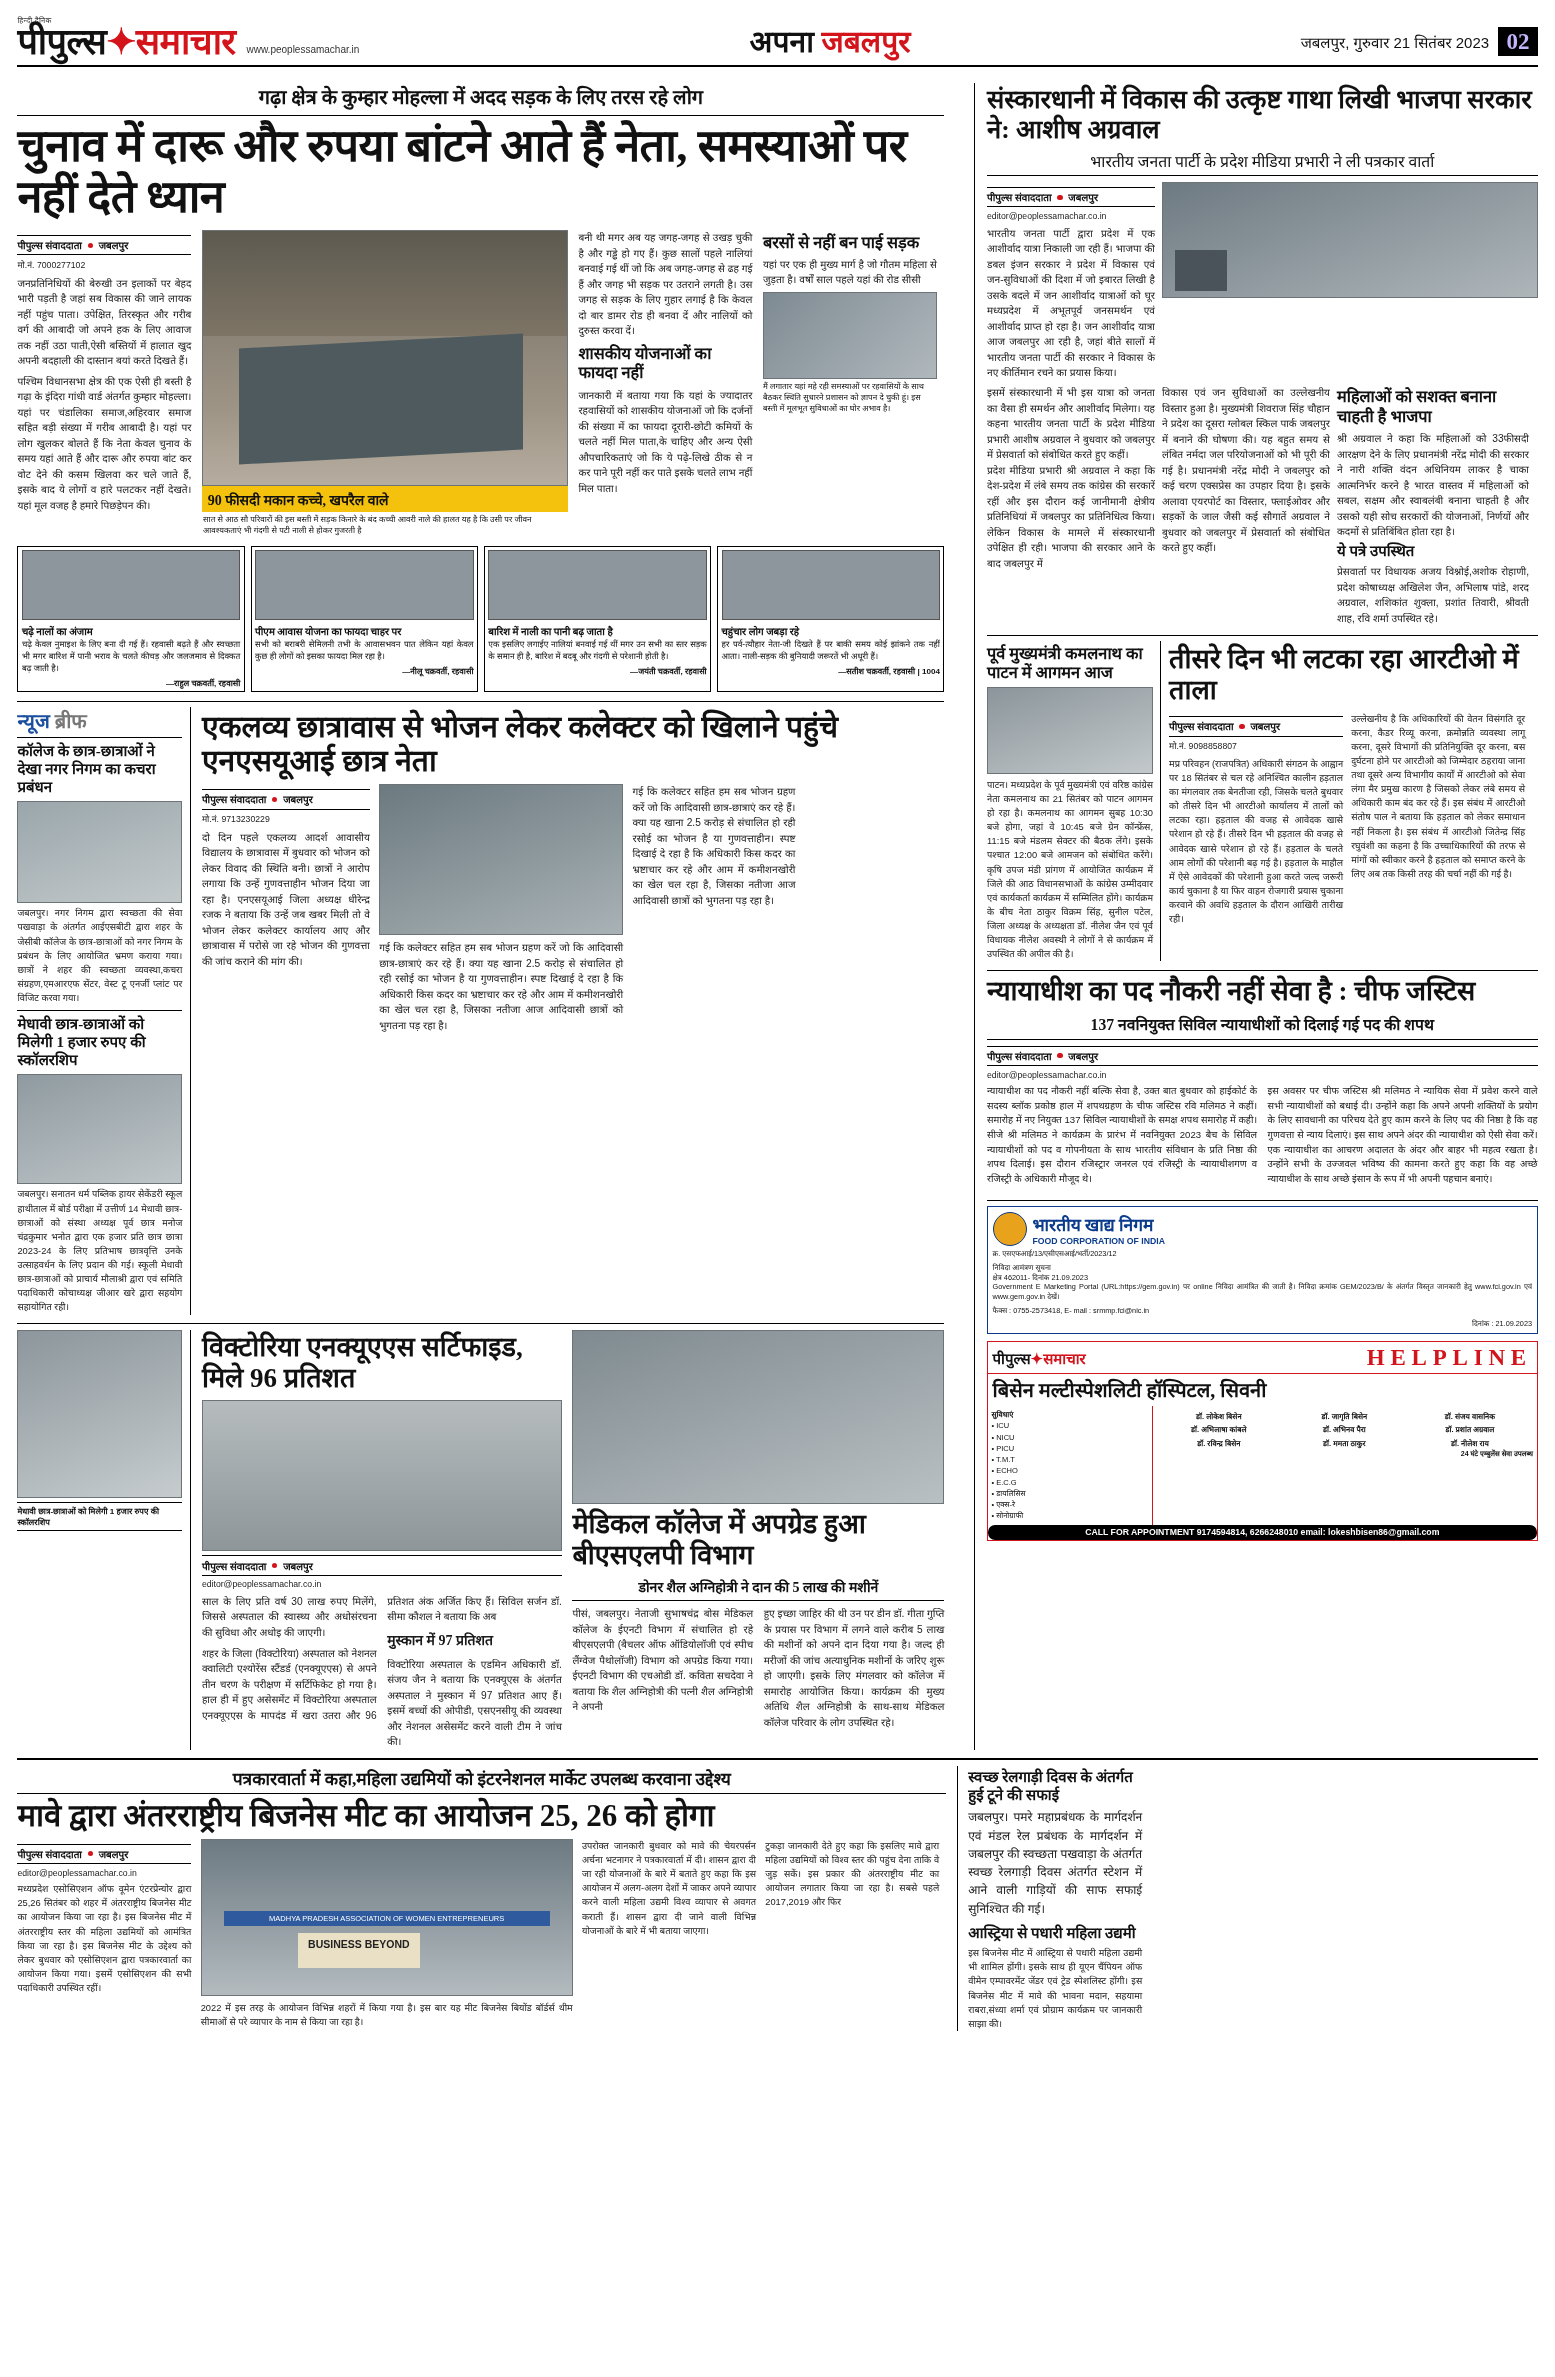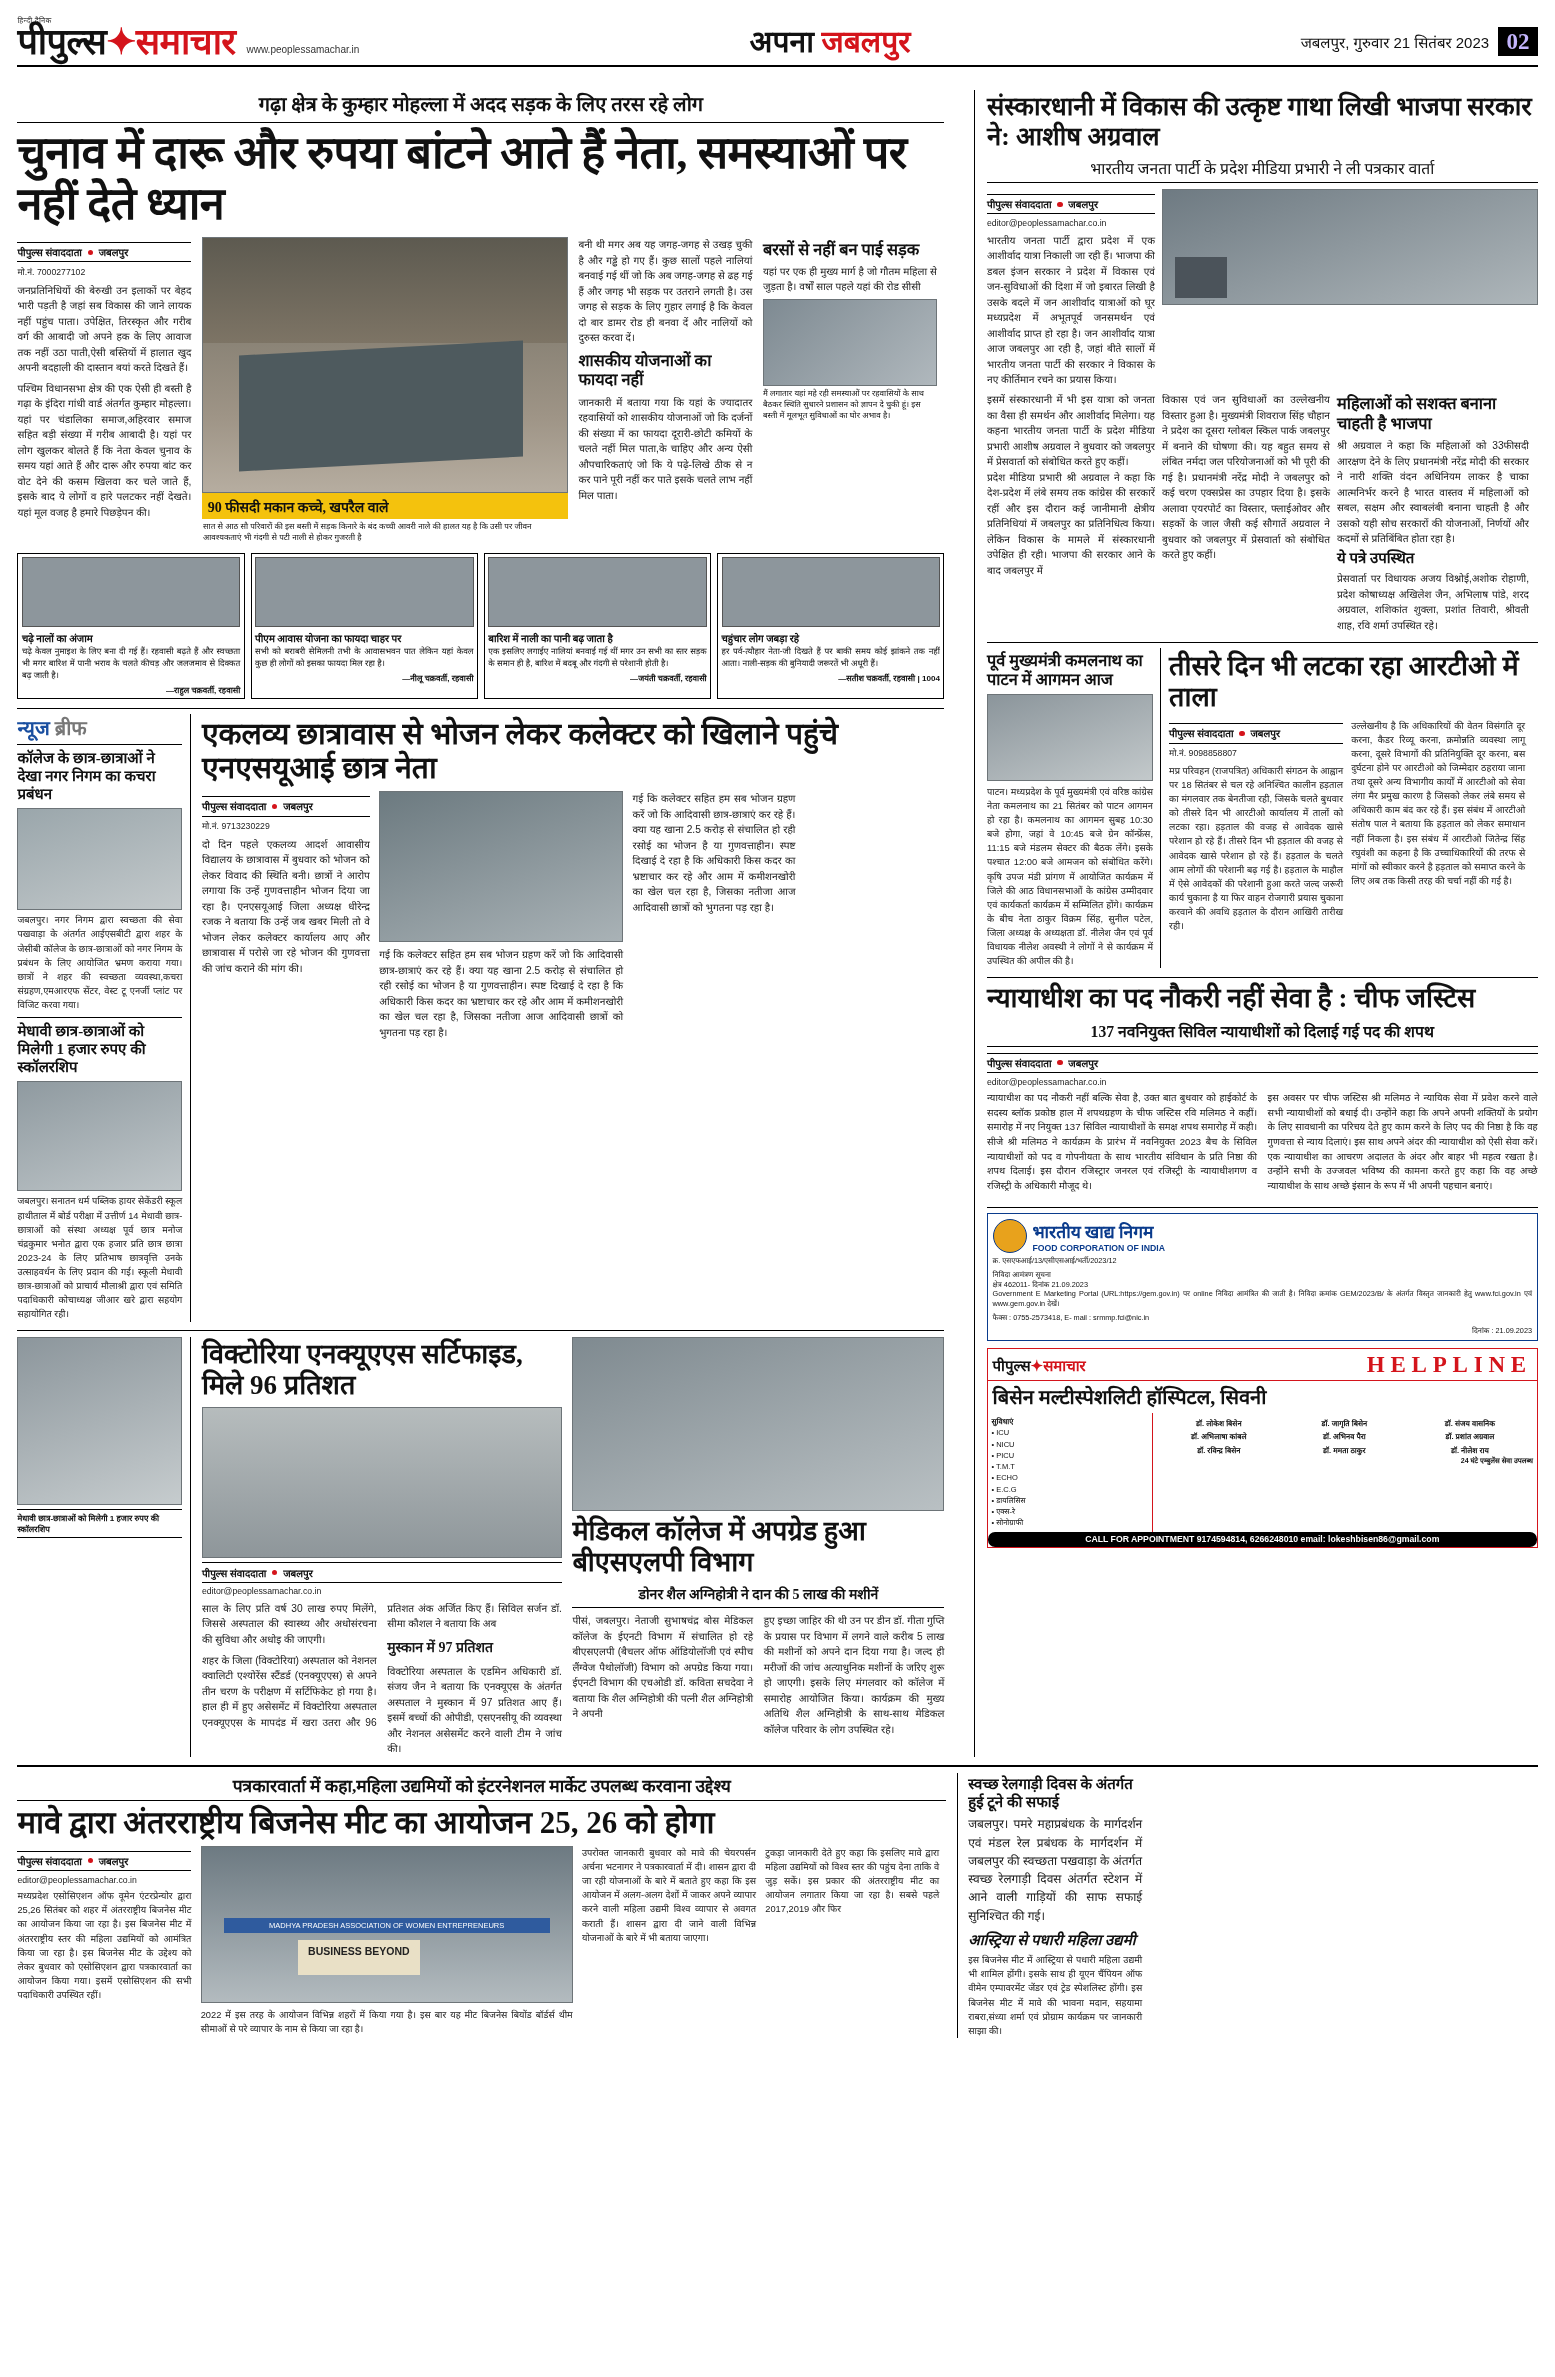--- a/index.html
+++ b/index.html
@@ -48,21 +48,21 @@
   }
   .center-title .red { color:#d4141b; }
   .mast-right { display:flex; align-items:center; gap:9.3px; padding-bottom:3.5px; }
   .date-line { font-size:15px; color:#111; }
   .pageno {
     background:#000; color:#c4b5fd; font-size:23px; font-weight:bold;
     padding: 1.2px 8.1px; font-family:"Liberation Serif", serif;
   }
 
   
-  .cols { display:flex; gap:30px; margin-top:23px; }
+  .cols { display:flex; gap:30px; margin-top:16px; }
   .col-left { width: 929px; }
   .col-right { width: 581px; }
 
   
   .kicker {
     font-family:"Liberation Serif", serif;
     font-weight:bold;
     font-size:20px;
     text-align:center;
     border-bottom:1.7px solid #000;
@@ -546,21 +546,21 @@
             <div class="body-text" style="font-size:9.3px;">टुकड़ा जानकारी देते हुए कहा कि इसलिए मावे द्वारा महिला उद्यमियों को विश्व स्तर की पहुंच देना ताकि वे जुड़ सकें। इस प्रकार की अंतरराष्ट्रीय मीट का आयोजन लगातार किया जा रहा है। सबसे पहले 2017,2019 और फिर</div>
           </div>
         </div>
       </div>
 
       <div style="width:581px; border-left:1.7px solid #000; padding-left:10.5px;">
         <div style="display:flex;gap:9.3px;">
           <div style="width:174px;">
             <h3 class="sub2" style="font-size:15px;">स्वच्छ रेलगाड़ी दिवस के अंतर्गत हुई टूने की सफाई</h3>
             <div class="body-text" style="font-size:12px;">जबलपुर। पमरे महाप्रबंधक के मार्गदर्शन एवं मंडल रेल प्रबंधक के मार्गदर्शन में जबलपुर की स्वच्छता पखवाड़ा के अंतर्गत स्वच्छ रेलगाड़ी दिवस अंतर्गत स्टेशन में आने वाली गाड़ियों की साफ सफाई सुनिश्चित की गई।</div>
-            <h3 class="sub2" style="font-size:15px;margin-top:5.8px;font-style:italic;">आस्ट्रिया से पधारी महिला उद्यमी</h3>
+            <h3 class="sub2" style="font-size:15px;margin-top:5.8px;">आस्ट्रिया से पधारी महिला उद्यमी</h3>
             <div class="body-text" style="font-size:9.3px;">इस बिजनेस मीट में आस्ट्रिया से पधारी महिला उद्यमी भी शामिल होंगी। इसके साथ ही यूएन चैंपियन ऑफ वीमेन एम्पावरमेंट जेंडर एवं ट्रेड स्पेशलिस्ट होंगी। इस बिजनेस मीट में मावे की भावना मदान, सहयामा राबरा,संध्या शर्मा एवं प्रोग्राम कार्यक्रम पर जानकारी साझा की।</div>
           </div>
           <div style="flex:1;">
             <div style="height:4.6px;"></div>
           </div>
         </div>
       </div>
 
     </div>
   </div>

